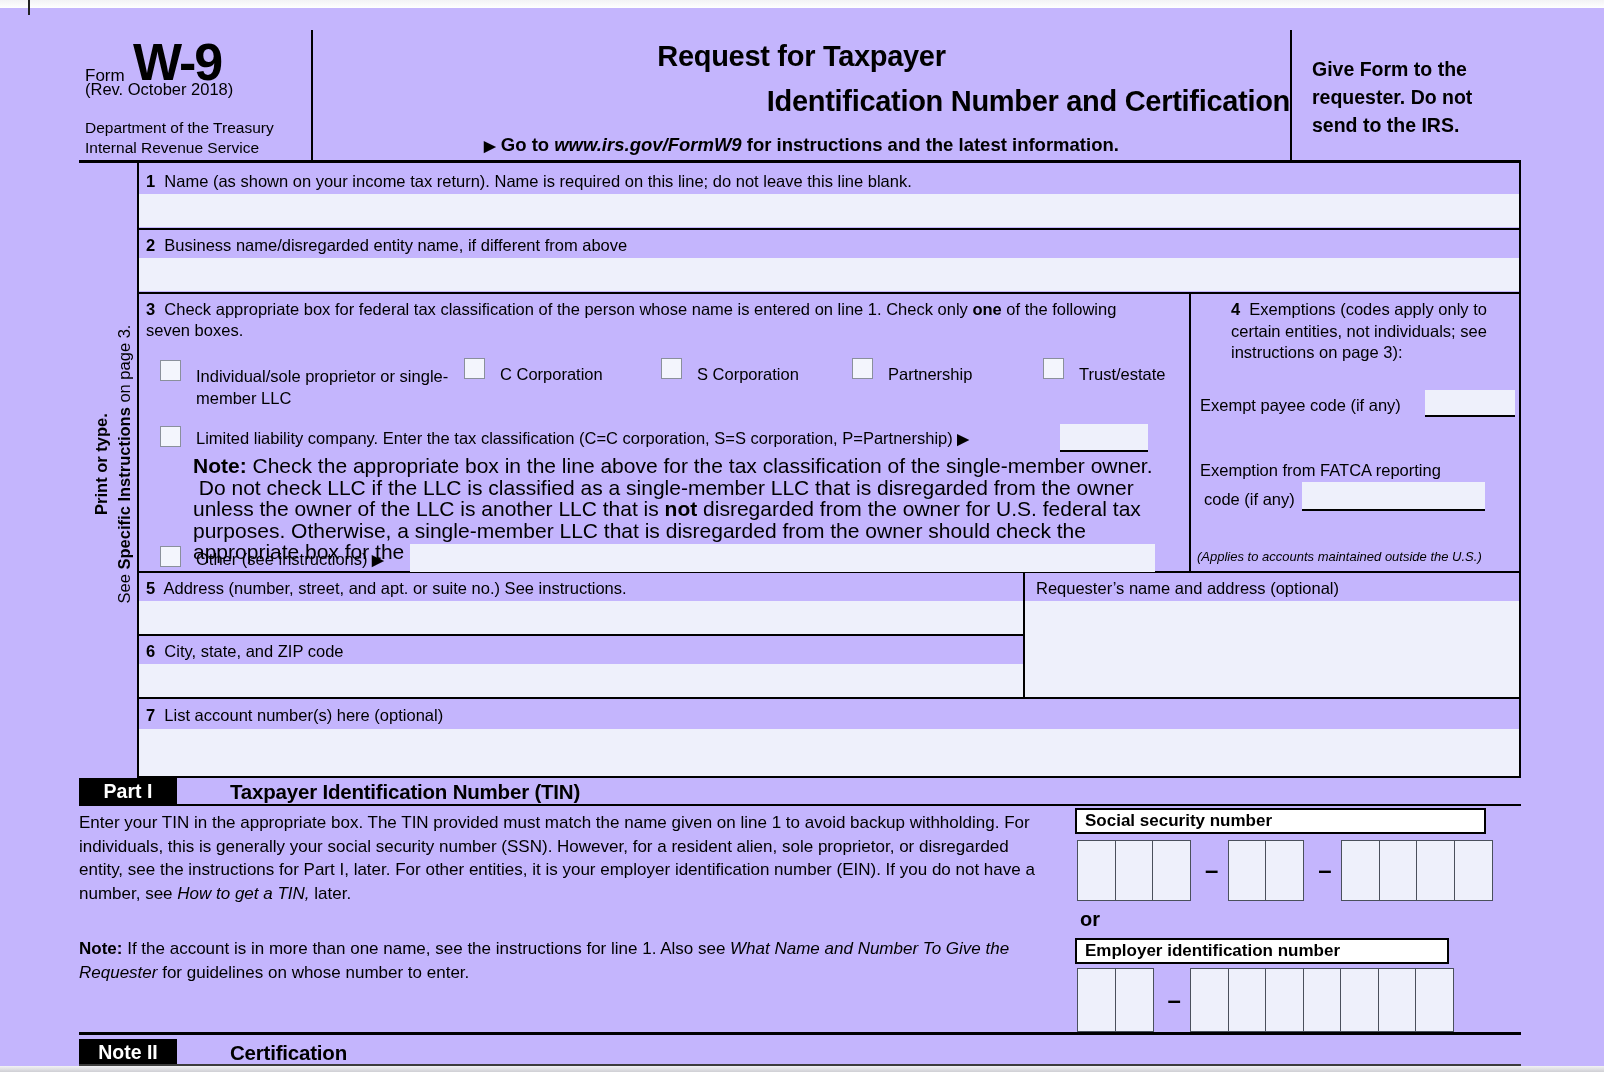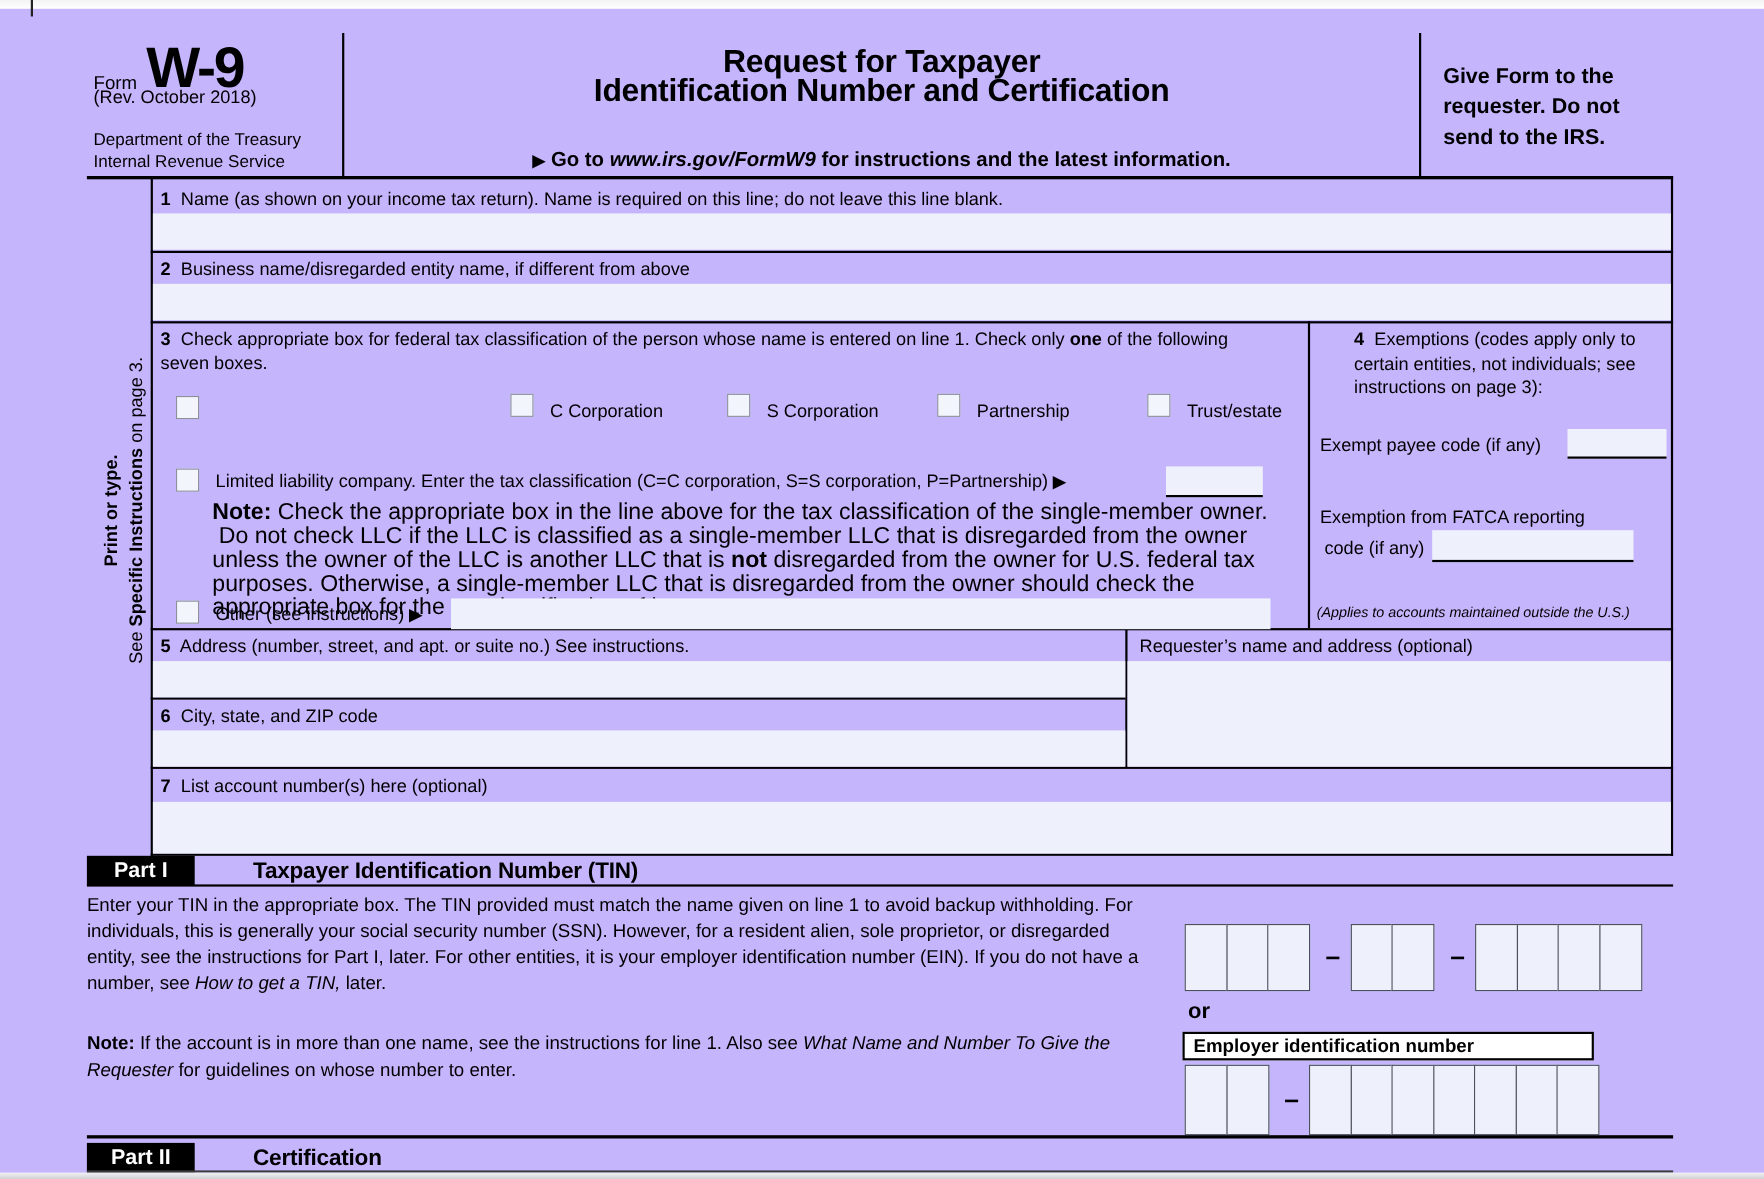--- a/index.html
+++ b/index.html
@@ -39,21 +39,21 @@
 
   <div class="abs" style="left:85px;top:66px;font-size:17px;">Form</div>
   <div class="abs b" style="left:133px;top:32px;font-size:52px;letter-spacing:-2px;">W-9</div>
   <div class="abs" style="left:85px;top:80px;font-size:16.5px;">(Rev. October 2018)</div>
   <div class="abs" style="left:85px;top:119px;font-size:15.5px;">Department of the Treasury</div>
   <div class="abs" style="left:85px;top:139px;font-size:15.5px;">Internal Revenue Service</div>
 
   <div class="abs vline" style="left:311px;top:30px;width:2px;height:132px;"></div>
 
   <div class="abs b" style="left:313px;top:40px;width:977px;text-align:center;font-size:29px;letter-spacing:-0.3px;">Request for Taxpayer</div>
-  <div class="abs b" style="left:313px;top:67px;width:977px;text-align:center;font-size:29px;letter-spacing:-0.3px;">Identification Number and Certification</div>
+  <div class="abs b" style="left:313px;top:85px;width:977px;text-align:right;font-size:29px;letter-spacing:-0.3px;">Identification Number and Certification</div>
   <div class="abs" style="left:313px;top:134px;width:977px;text-align:center;font-size:18.5px;">
     <span class="arrow b">▶</span>
     <span><span class="b">Go to </span><span class="b i">www.irs.gov/FormW9</span><span class="b"> for instructions and the latest information.</span></span>
   </div>
 
   <div class="abs vline" style="left:1290px;top:30px;width:2px;height:132px;"></div>
   <div class="abs b" style="left:1312px;top:55px;width:205px;font-size:19.5px;line-height:28px;">Give Form to the requester. Do not send to the IRS.</div>
 
   <div class="abs hline" style="left:79px;top:160px;width:1442px;height:3px;"></div>
 
@@ -77,20 +77,21 @@
 
   <div class="abs lbl" style="left:146px;top:171px;width:1340px;"><span class="b">1</span><span>&nbsp; Name (as shown on your income tax return). Name is required on this line; do not leave this line blank.</span></div>
   <div class="abs field" style="left:139px;top:194px;width:1380px;height:33px;"></div>
 
   <div class="abs lbl" style="left:146px;top:235px;width:1340px;"><span class="b">2</span><span>&nbsp; Business name/disregarded entity name, if different from above</span></div>
   <div class="abs field" style="left:139px;top:258px;width:1380px;height:33px;"></div>
 
   <div class="abs lbl" style="left:146px;top:299px;width:1015px;"><span class="b">3</span><span>&nbsp; Check appropriate box for federal tax classification of the person whose name is entered on line 1. Check only </span><span class="b">one</span><span> of the following seven boxes.</span></div>
 
   <div class="abs cb" style="left:160px;top:360px;"></div>
+  <div class="abs lbl" style="left:196px;top:365px;width:255px;line-height:22px;">Individual/sole proprietor or single-member LLC</div>
 
   <div class="abs cb" style="left:464px;top:358px;"></div>
   <div class="abs lbl" style="left:500px;top:364px;">C Corporation</div>
 
   <div class="abs cb" style="left:661px;top:358px;"></div>
   <div class="abs lbl" style="left:697px;top:364px;">S Corporation</div>
 
   <div class="abs cb" style="left:852px;top:358px;"></div>
   <div class="abs lbl" style="left:888px;top:364px;">Partnership</div>
 
@@ -132,20 +133,21 @@
   <div class="abs lbl" style="left:146px;top:705px;"><span class="b">7</span><span>&nbsp; List account number(s) here (optional)</span></div>
   <div class="abs field" style="left:139px;top:729px;width:1380px;height:47px;"></div>
 
   <div class="abs badge" style="left:79px;top:778px;width:98px;height:27px;">Part I</div>
   <div class="abs bartitle" style="left:230px;top:780px;">Taxpayer Identification Number (TIN)</div>
   <div class="abs hline" style="left:79px;top:804px;width:1442px;height:2px;"></div>
 
   <div class="abs para" style="left:79px;top:811px;width:962px;"><span>Enter your TIN in the appropriate box. The TIN provided must match the name given on line 1 to avoid backup withholding. For individuals, this is generally your social security number (SSN). However, for a resident alien, sole proprietor, or disregarded entity, see the instructions for Part I, later. For other entities, it is your employer identification number (EIN). If you do not have a number, see </span><span class="i">How to get a TIN,</span><span> later.</span></div>
   <div class="abs para" style="left:79px;top:937px;width:968px;"><span class="b">Note:</span><span> If the account is in more than one name, see the instructions for line 1. Also see </span><span class="i">What Name and Number To Give the Requester</span><span> for guidelines on whose number to enter.</span></div>
 
+  <div class="abs labelbox" style="left:1075px;top:808px;width:411px;height:26px;">Social security number</div>
   <div class="abs cellrow" style="left:1077px;top:840px;height:61px;">
     <div class="cell"></div>
     <div class="cell"></div>
     <div class="cell"></div>
     <div class="dash" style="margin:20px 11px 0 14px;">–</div>
     <div class="cell"></div>
     <div class="cell"></div>
     <div class="dash" style="margin:20px 11px 0 14px;">–</div>
     <div class="cell"></div>
     <div class="cell"></div>
@@ -163,18 +165,18 @@
     <div class="cell"></div>
     <div class="cell"></div>
     <div class="cell"></div>
     <div class="cell"></div>
     <div class="cell"></div>
     <div class="cell"></div>
     <div class="cell"></div>
   </div>
 
   <div class="abs hline" style="left:79px;top:1032px;width:1442px;height:3px;"></div>
-  <div class="abs badge" style="left:79px;top:1039px;width:98px;height:27px;">Part II</div>
+  <div class="abs badge" style="left:79px;top:1039px;width:98px;height:27px;">Note II</div>
   <div class="abs bartitle" style="left:230px;top:1041px;">Certification</div>
   <div class="abs" style="left:79px;top:1064px;width:1442px;height:2px;background:#3c3c3c;"></div>
   <div class="abs" style="left:0;top:1066px;width:1604px;height:6px;background:linear-gradient(#f2f2f4,#cfcfd4);"></div>
 
 </div>
 
 </body></html>

